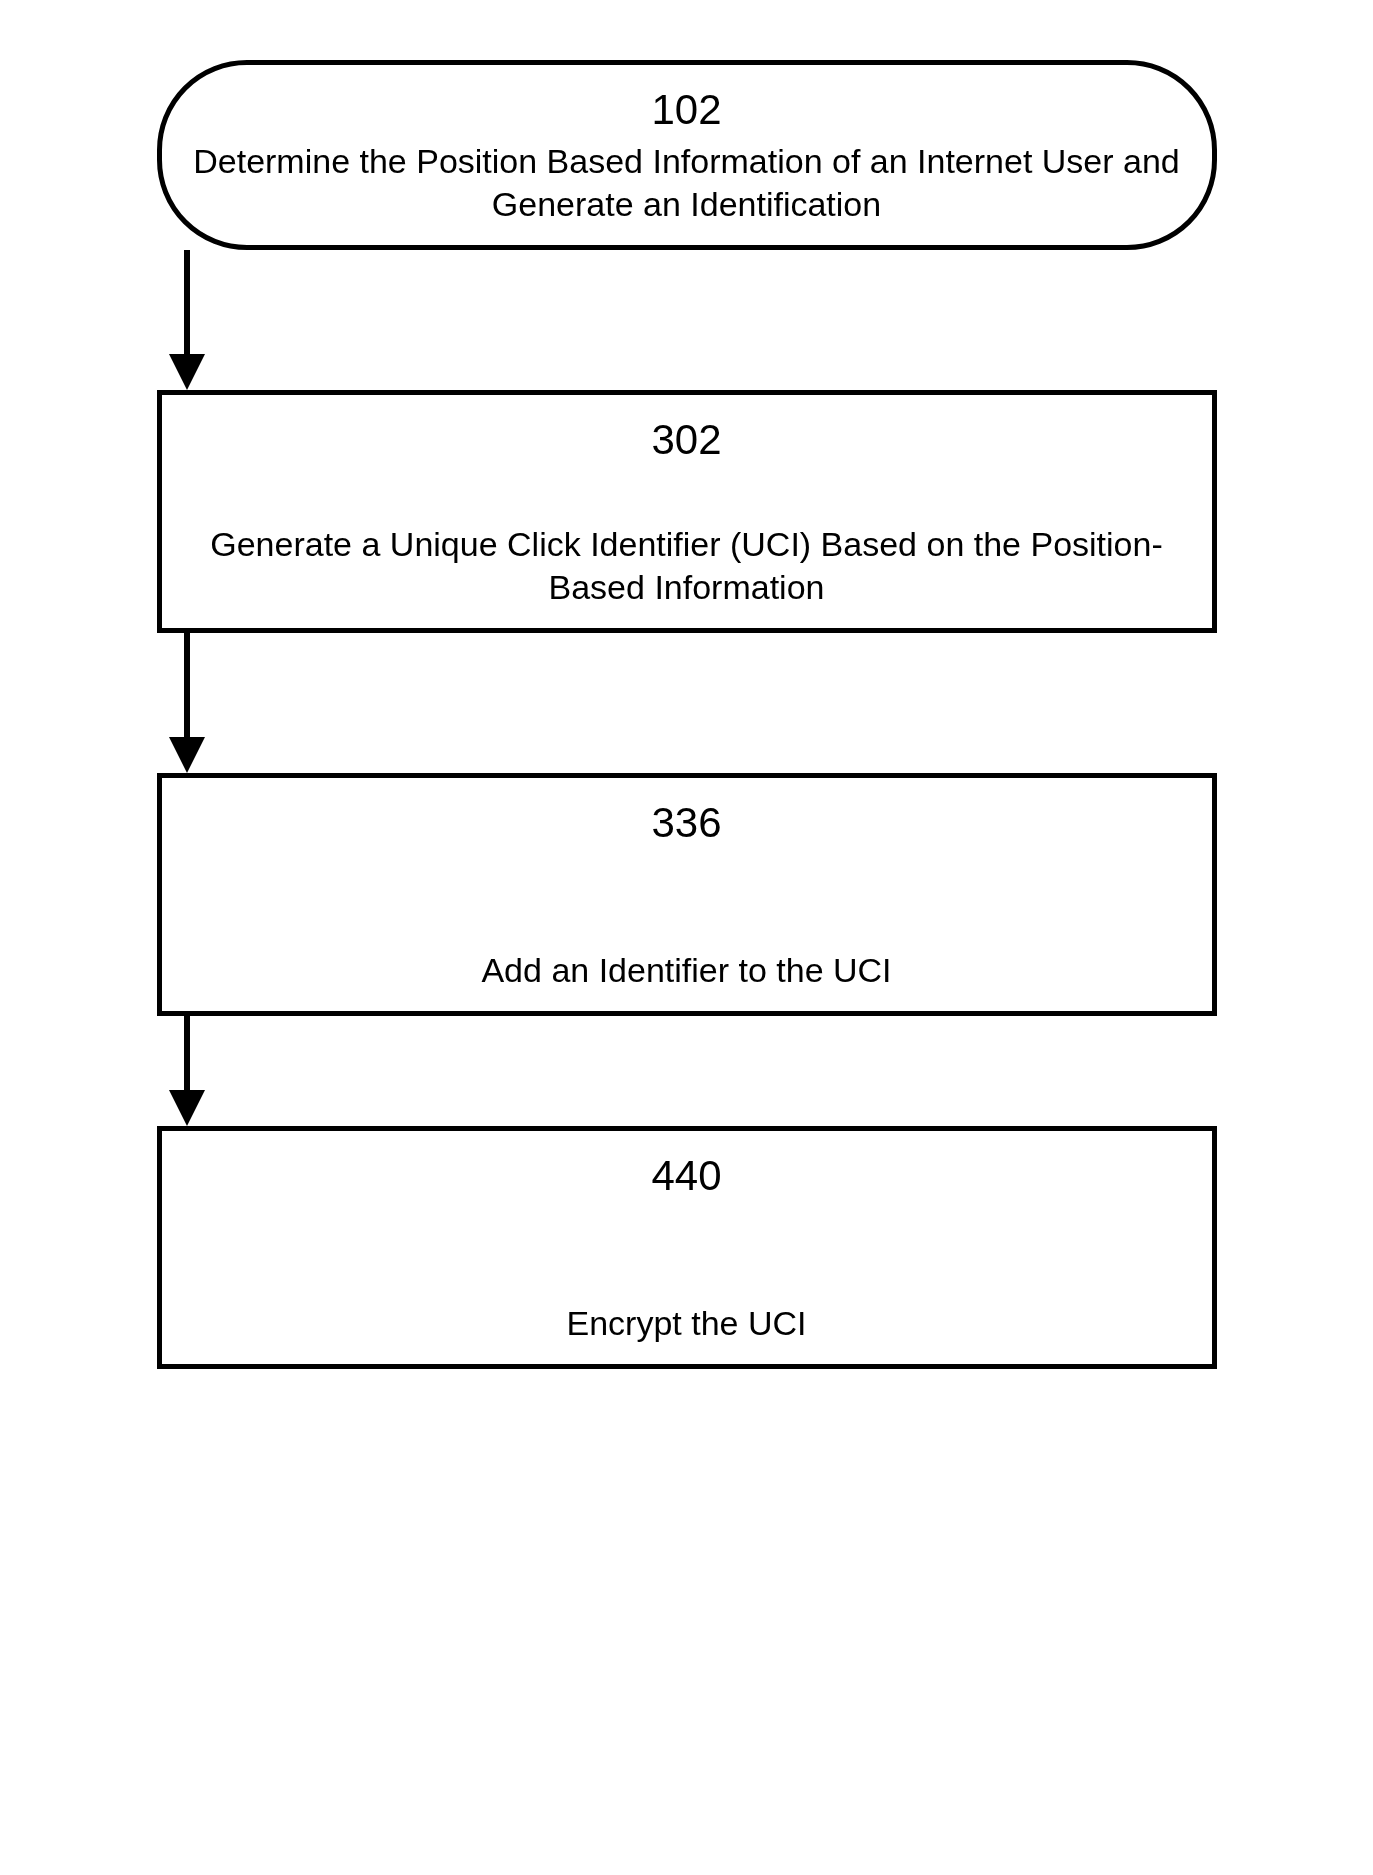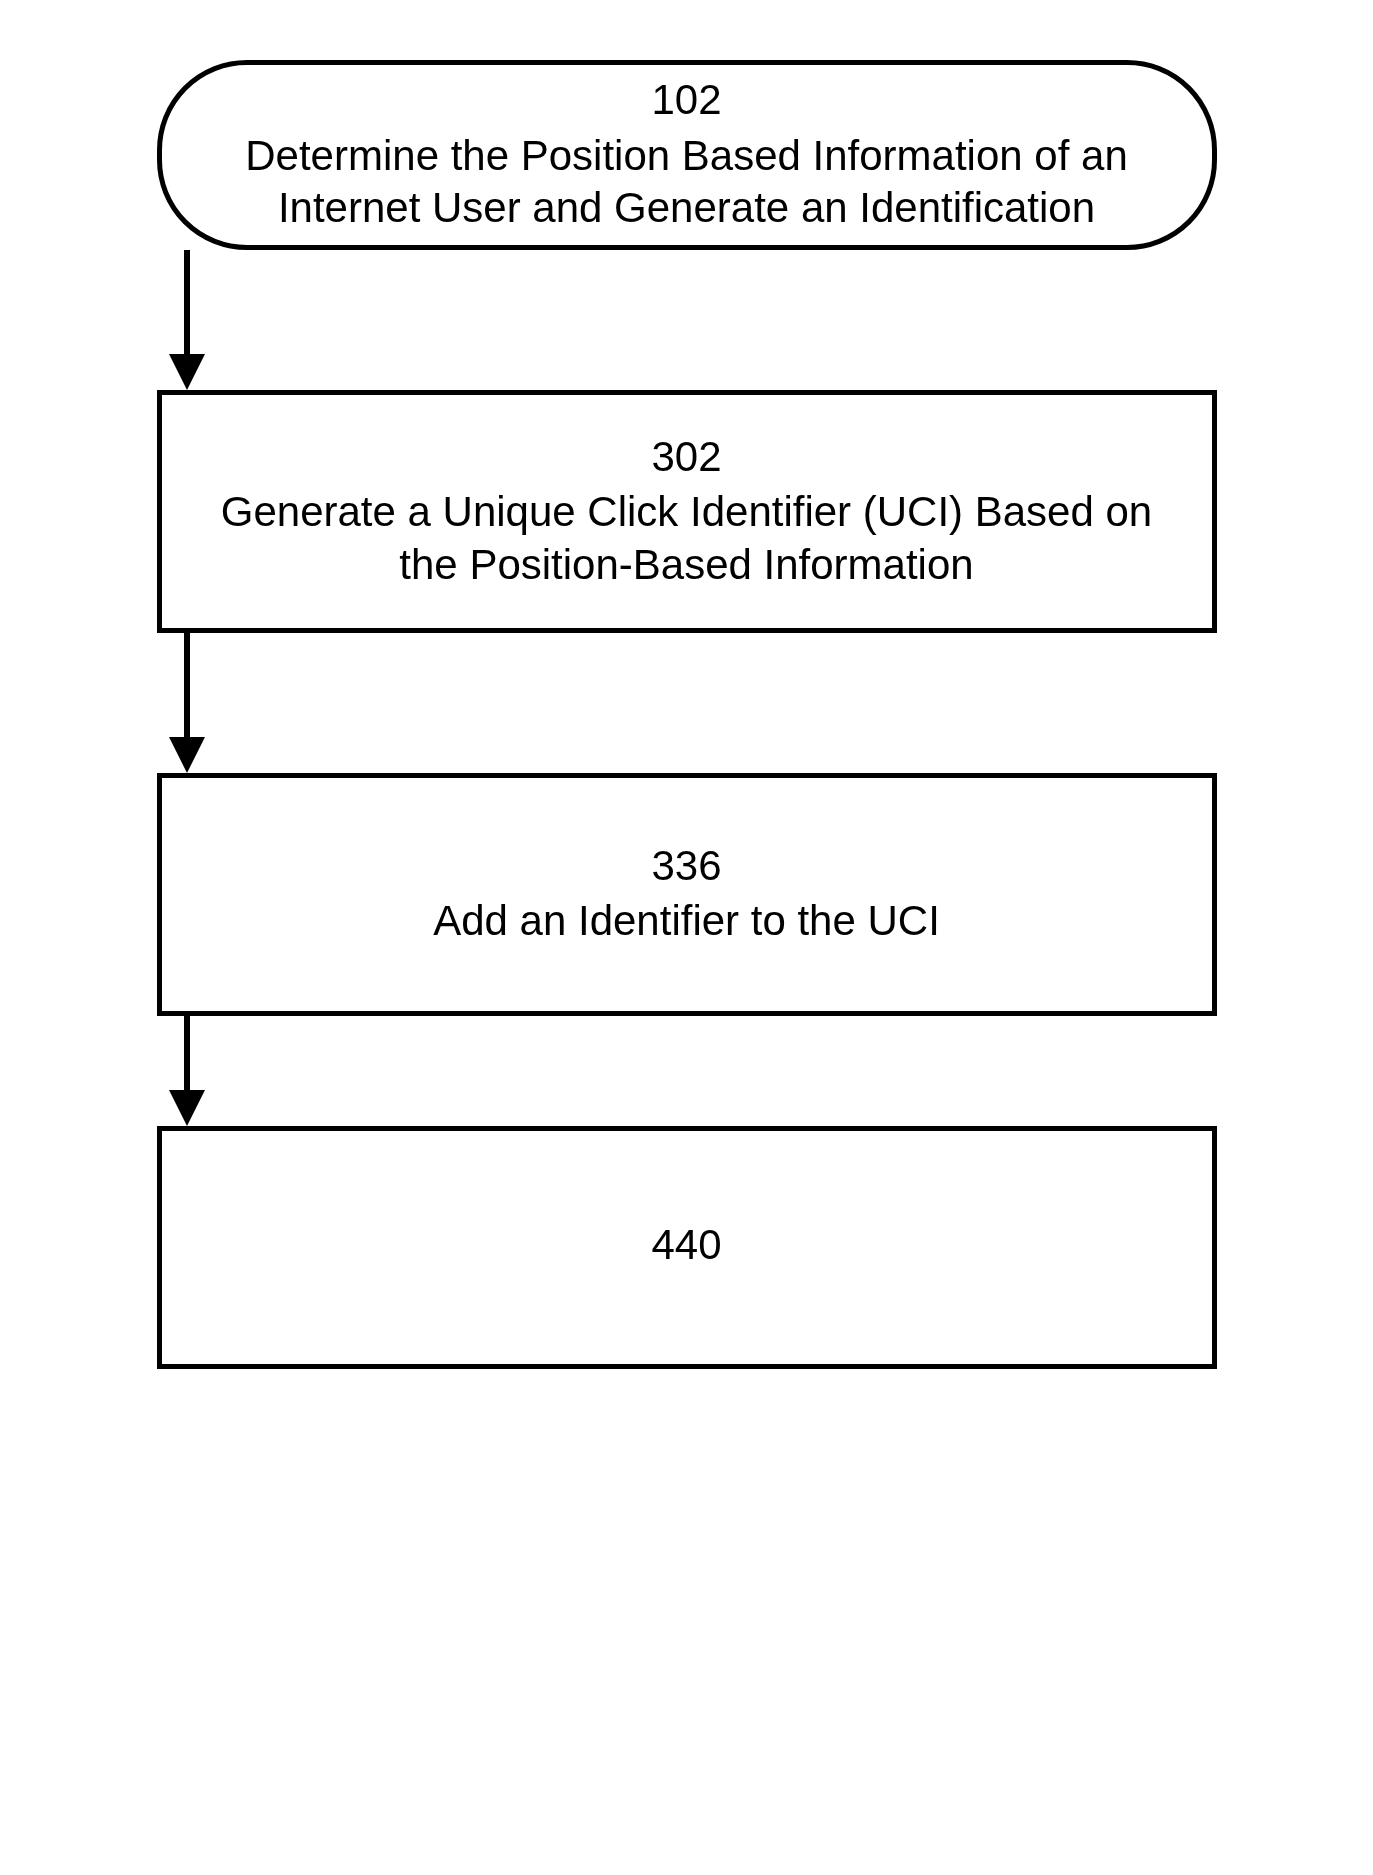--- a/index.html
+++ b/index.html
@@ -21,42 +21,42 @@
     top: 60px;
     width: 1060px;
   }
   .node {
     box-sizing: border-box;
     border: 5px solid #000;
     background: #fff;
     text-align: center;
     display: flex;
     flex-direction: column;
-    justify-content: center;
+    justify-content: space-between;
     align-items: center;
     padding: 20px 30px;
     margin: 0 auto;
   }
   .terminator {
     border-radius: 90px;
     width: 1060px;
     height: 190px;
   }
   .process {
     width: 1060px;
     height: 243px;
     border-radius: 0;
   }
   .num {
     font-size: 42px;
     line-height: 1.2;
     margin-bottom: 4px;
   }
   .label {
-    font-size: 42px;
+    font-size: 34px;
     line-height: 1.25;
   }
   .arrow {
     display: block;
     margin: 0 auto;
   }
   .arrow svg {
     display: block;
   }
 </style>
@@ -96,15 +96,16 @@
 
   <div class="arrow">
     <svg width="60" height="110" viewBox="0 0 60 110">
       <line x1="30" y1="0" x2="30" y2="78" stroke="#000" stroke-width="6"></line>
       <polygon points="30,110 12,74 48,74" fill="#000"></polygon>
     </svg>
   </div>
 
   <div class="node process">
     <div class="num">440</div>
+    <div class="label">Encrypt the UCI</div>
   </div>
 
 </div>
 
 </body></html>

